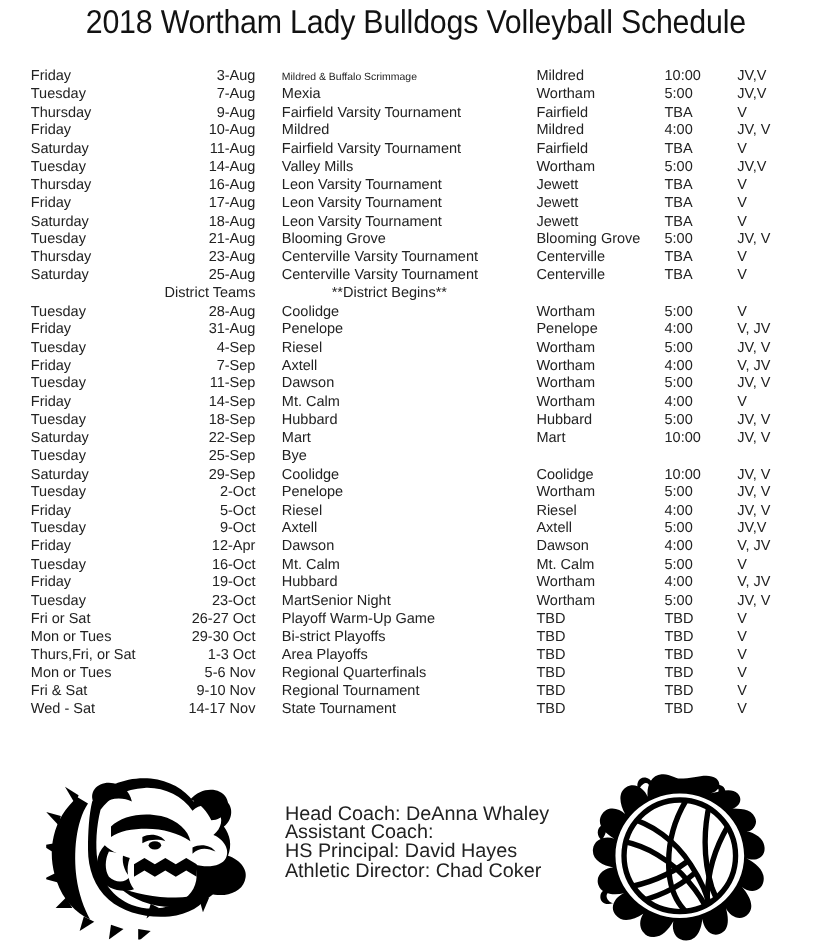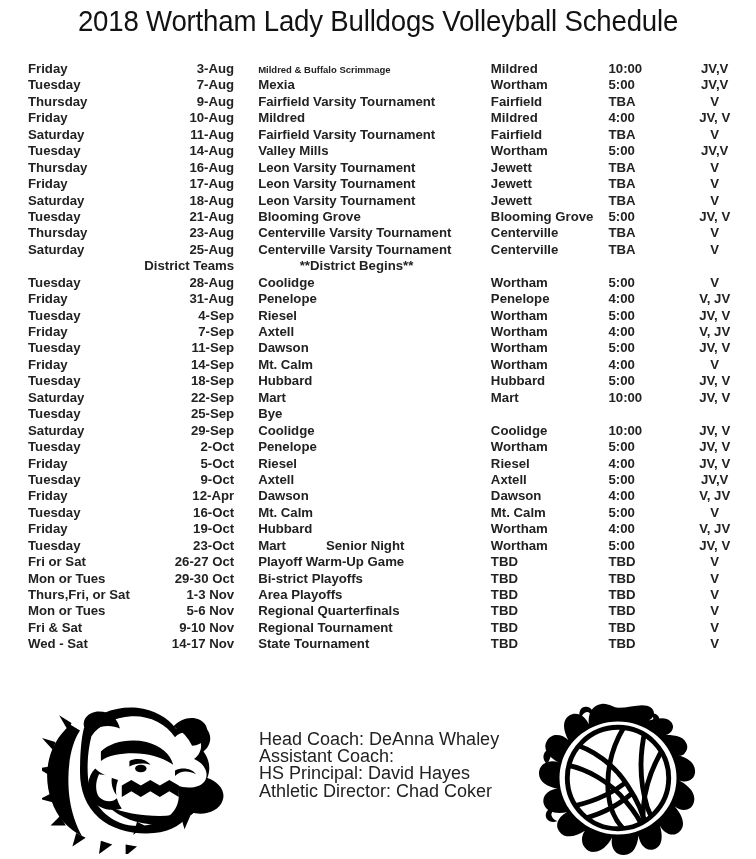--- a/index.html
+++ b/index.html
@@ -38,50 +38,49 @@
   
   .schedule {
     position: absolute;
     top: 62px;
     left: 0;
     width: 756px;
     border-collapse: collapse;
     font-size: 13.2px;
     line-height: 1;
     color: #222;
-    font-weight: bold;
   }
   .schedule tr { height: 16.45px; }
   .schedule td {
     padding: 0;
     vertical-align: baseline;
     white-space: nowrap;
     overflow: visible;
   }
 
   .col-day     { width: 106px; padding-left: 28px !important; text-align: left; }
   .col-date    { width: 105px; text-align: right; }
   .col-opp     { width: 230px; padding-left: 24px !important; text-align: left; }
   .col-site    { width: 112px; padding-left: 12px !important; text-align: left; }
   .col-time    { width: 62px;  padding-left: 8px  !important; text-align: left; margin-top: 11px; }
-  .col-level   { width: 100px; padding-left: 10px !important; text-align: center; }
+  .col-level   { width: 100px; padding-left: 10px !important; text-align: left; }
 
   
   td.opp-tiny  { font-size: 9.5px; }
   td.opp-small { font-size: 12.4px; }
 
   
   tr.district-row td { font-size: 13.2px; }
   .district-row .col-opp {
     padding-left: 0 !important;
     width: 230px;
     text-align: center;
   }
 
-  .senior-tag { display: inline-block; padding-left: 40px; }
+  .senior-tag { display: inline-block; }
 
   
   .staff {
     position: absolute;
     left: 259px;
     top: 731px;
     font-size: 18px;
     line-height: 17.2px;
     color: #222;
     white-space: nowrap;
@@ -363,21 +362,21 @@
       <tr>
         <td class="col-day">Mon or Tues</td>
         <td class="col-date">29-30 Oct</td>
         <td class="col-opp">Bi-strict Playoffs</td>
         <td class="col-site">TBD</td>
         <td class="col-time">TBD</td>
         <td class="col-level">V</td>
       </tr>
       <tr>
         <td class="col-day">Thurs,Fri, or Sat</td>
-        <td class="col-date">1-3 Nov</td>
+        <td class="col-date">1-3 Oct</td>
         <td class="col-opp">Area Playoffs</td>
         <td class="col-site">TBD</td>
         <td class="col-time">TBD</td>
         <td class="col-level">V</td>
       </tr>
       <tr>
         <td class="col-day">Mon or Tues</td>
         <td class="col-date">5-6 Nov</td>
         <td class="col-opp">Regional Quarterfinals</td>
         <td class="col-site">TBD</td>

